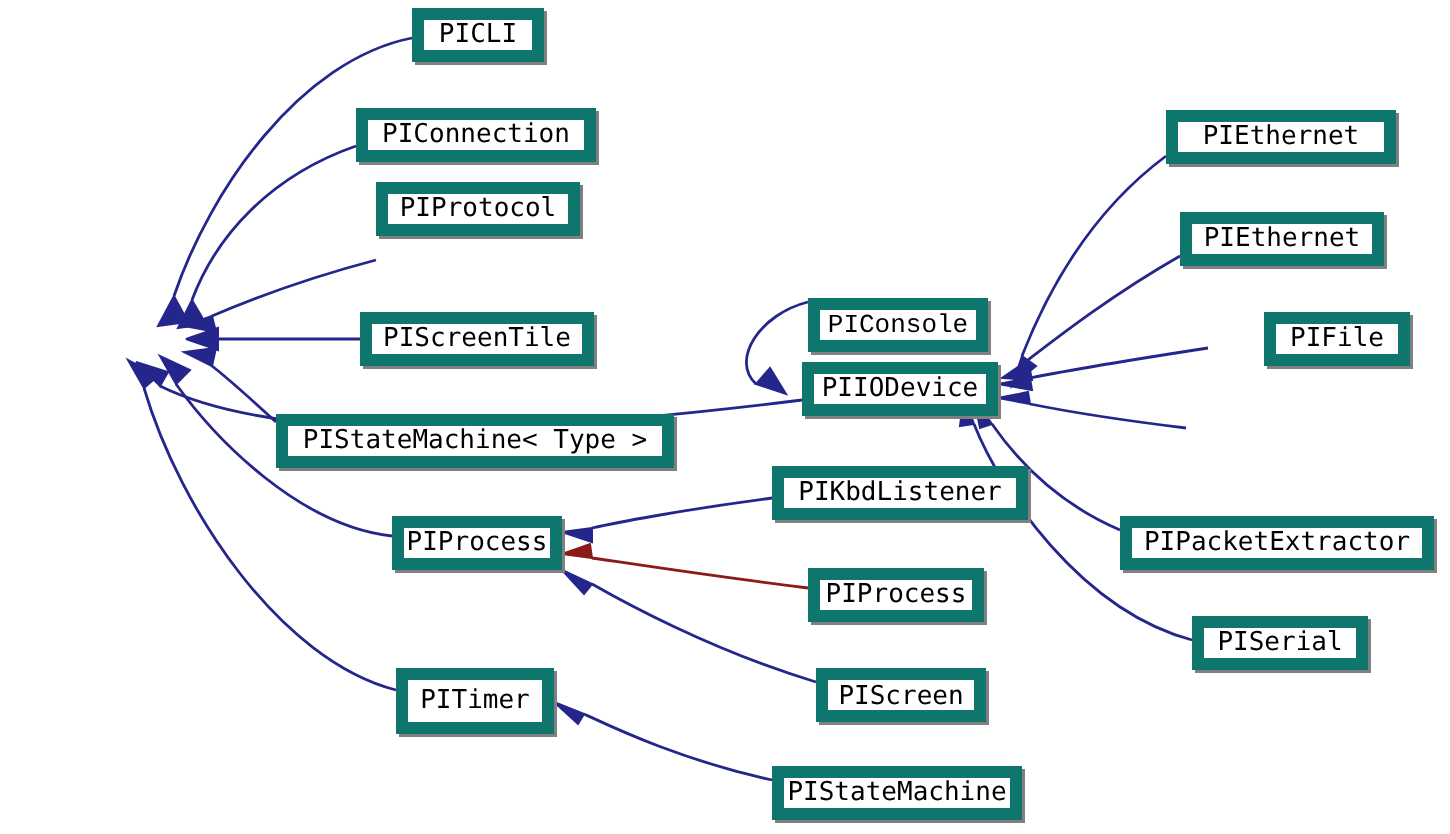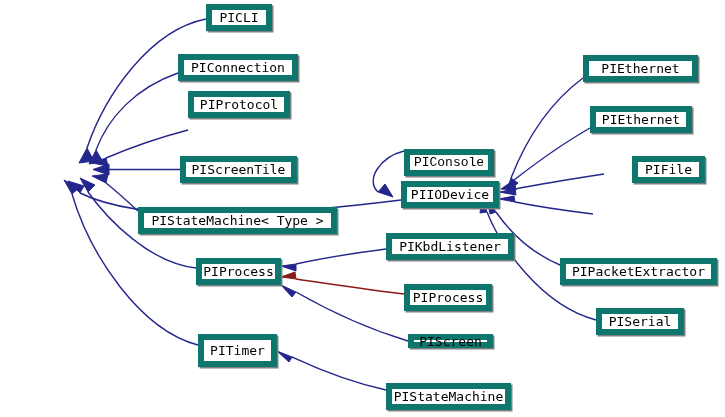--- a/index.html
+++ b/index.html
@@ -174,21 +174,21 @@
   </div>
   <div class="node" style="left: 401px; top: 181px; width: 98px; height: 27px;">
     <span class="node-label">PIIODevice</span>
   </div>
   <div class="node" style="left: 386px; top: 233px; width: 128px; height: 27px;">
     <span class="node-label">PIKbdListener</span>
   </div>
   <div class="node" style="left: 404px; top: 284px; width: 88px; height: 27px;">
     <span class="node-label">PIProcess</span>
   </div>
-  <div class="node" style="left: 408px; top: 334px; width: 85px; height: 14px;">
+  <div class="node" style="left: 408px; top: 334px; width: 85px; height: 27px; align-items: flex-end;">
     <span class="node-label">PIScreen</span>
   </div>
   <div class="node" style="left: 386px; top: 383px; width: 125px; height: 27px;">
     <span class="node-label">PIStateMachine</span>
   </div>
   <div class="node" style="left: 583px; top: 55px; width: 115px; height: 27px;">
     <span class="node-label">PIEthernet</span>
   </div>
   <div class="node" style="left: 590px; top: 106px; width: 102px; height: 27px;">
     <span class="node-label">PIEthernet</span>

